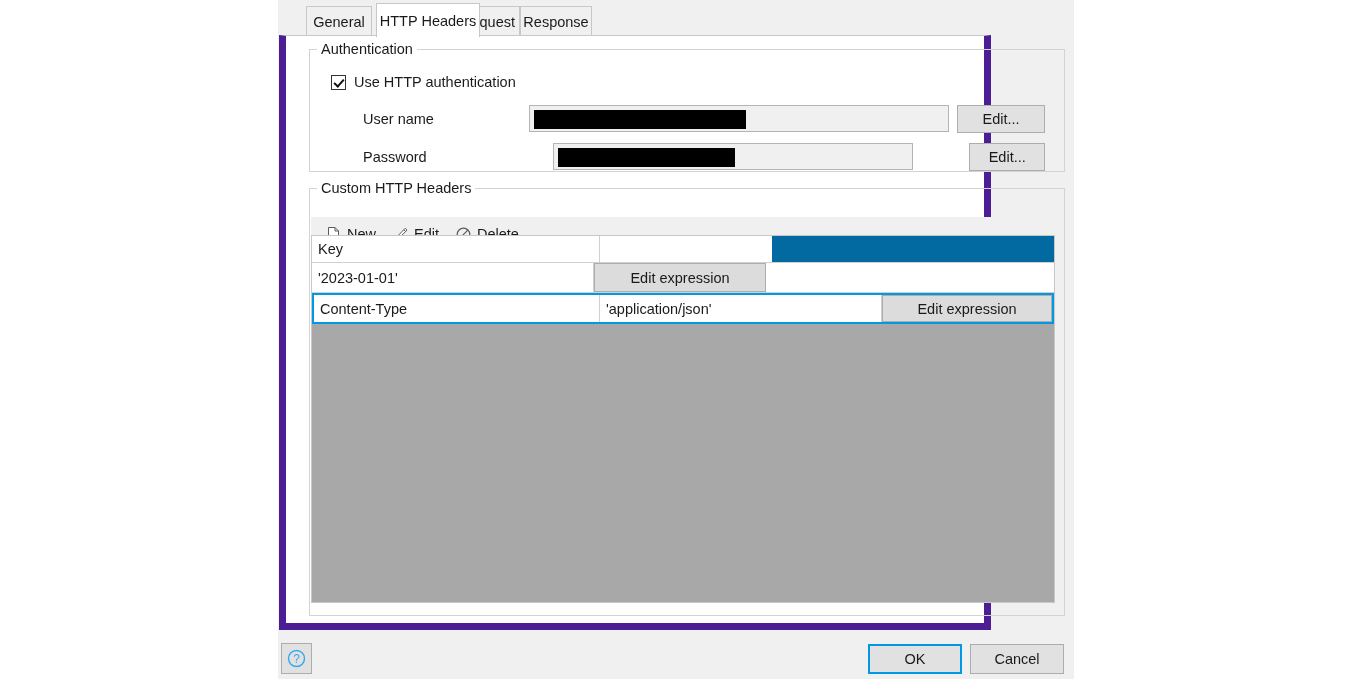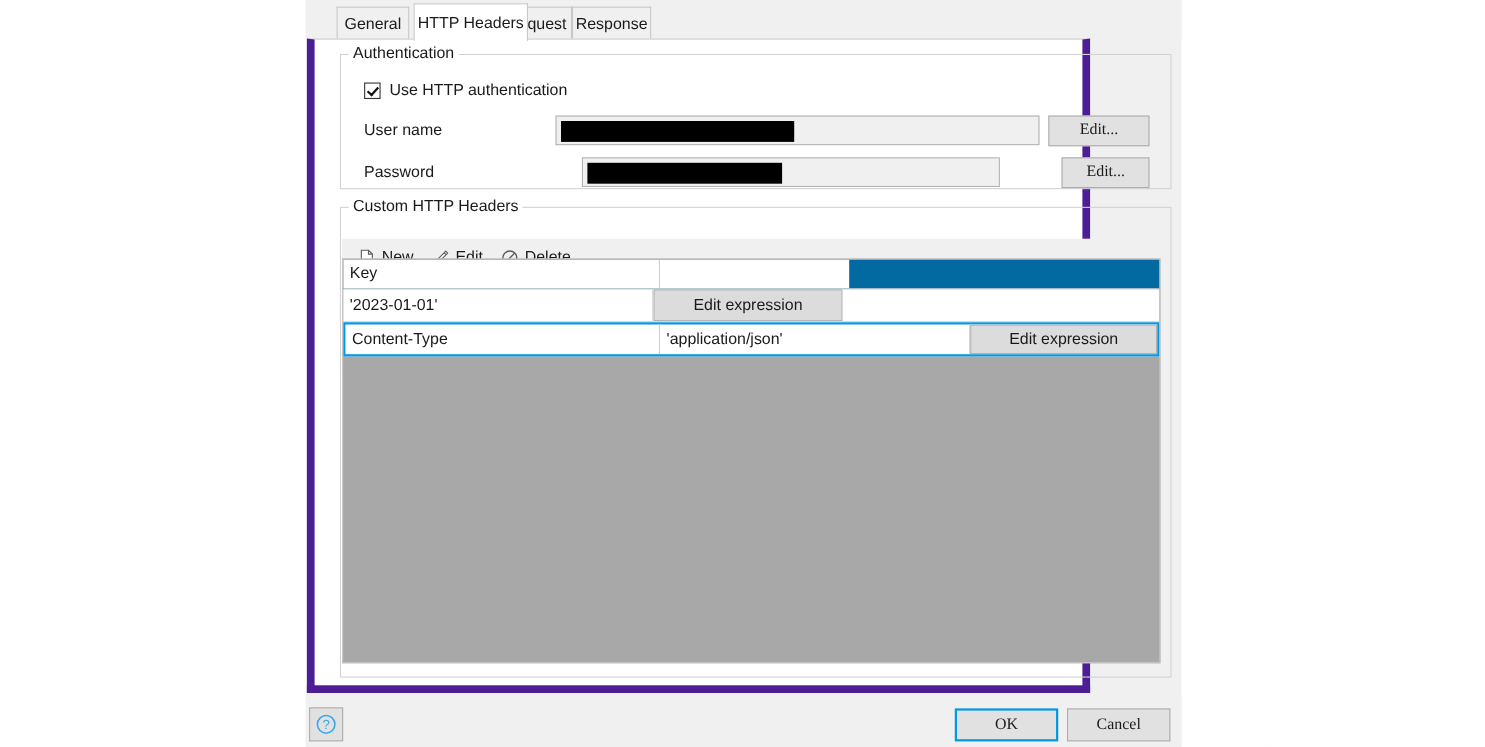--- a/index.html
+++ b/index.html
@@ -143,20 +143,21 @@
     left: 21px;
     width: 714px;
     height: 27px;
     display: flex;
     align-items: center;
   }
   .fieldrow .flabel {
     width: 182px;
     font-size: 14.5px;
     color: #1a1a1a;
+    margin-left: 32px;
   }
   .textbox {
     width: 460px;
     height: 27px;
     box-sizing: border-box;
     border: 1px solid #b4b4b4;
     background: #f0f0f0;
     position: relative;
     overflow: hidden;
   }
@@ -170,21 +171,21 @@
   .btn {
     box-sizing: border-box;
     background: #e1e1e1;
     border: 1px solid #adadad;
     font-size: 14.5px;
     color: #1a1a1a;
     display: flex;
     align-items: center;
     justify-content: center;
     cursor: default;
-    font-family: Liberation Serif, serif;
+    font-family: Liberation Sans, sans-serif;
   }
   .edit-btn {
     width: 96px;
     height: 28px;
     margin-left: 8px;
   }
 
   
   .toolbar {
     position: absolute;

